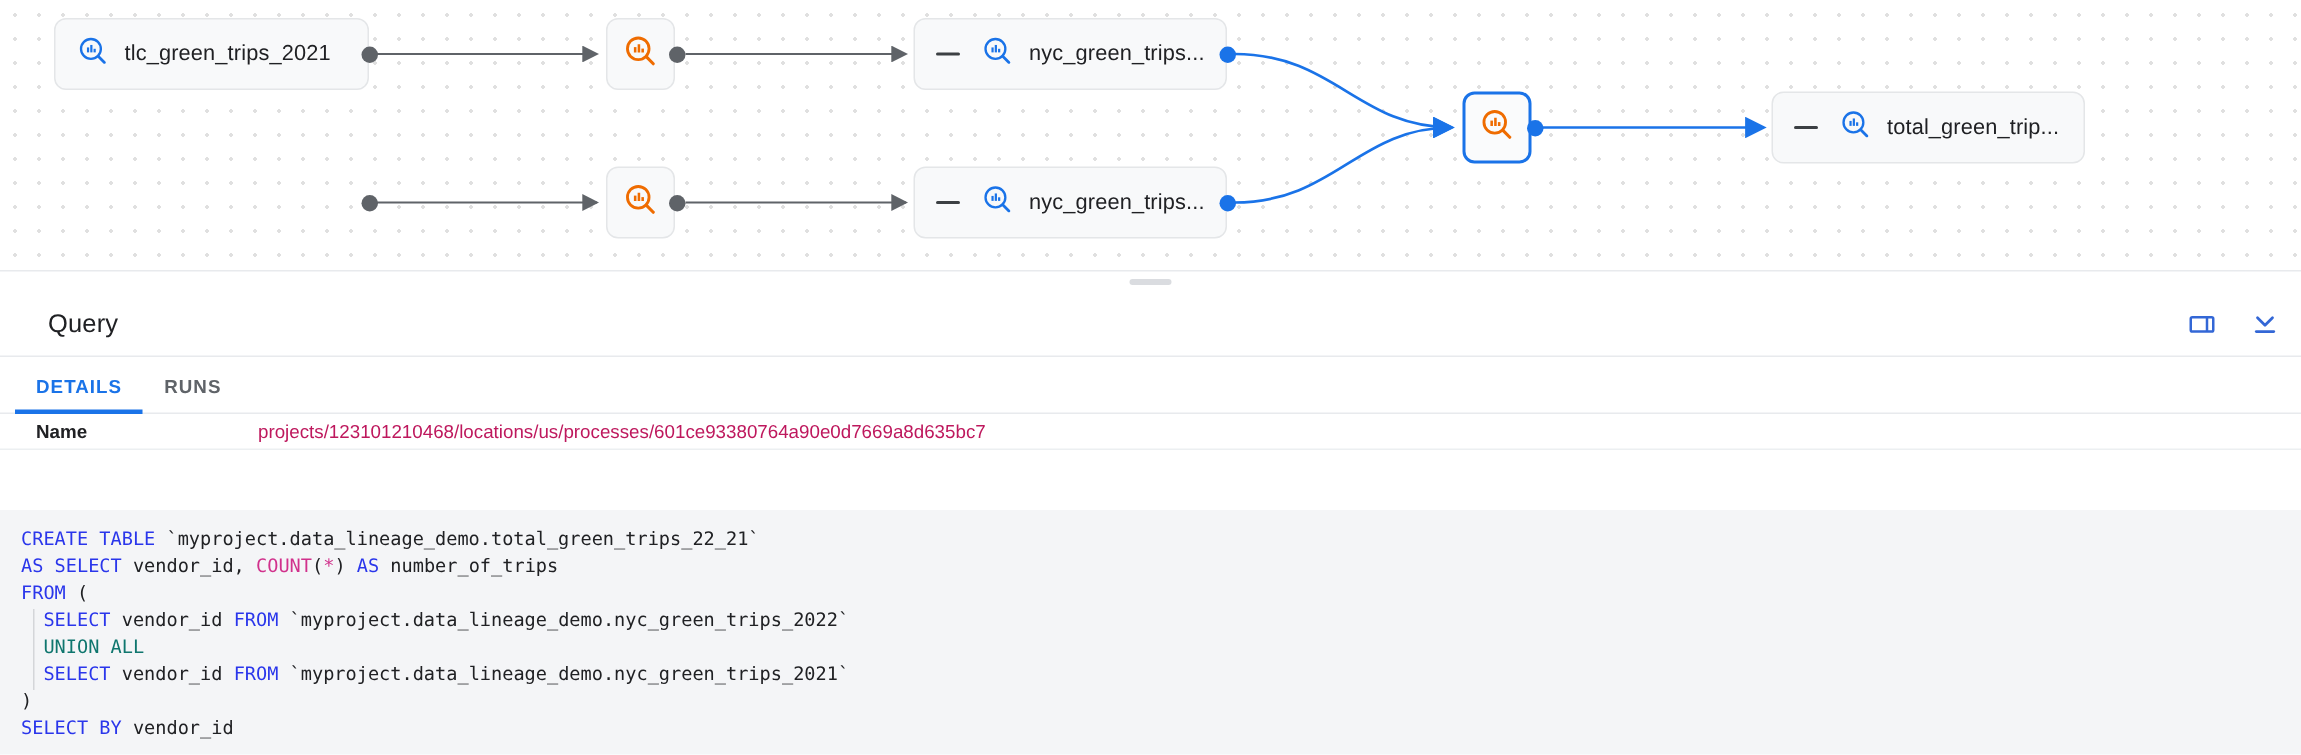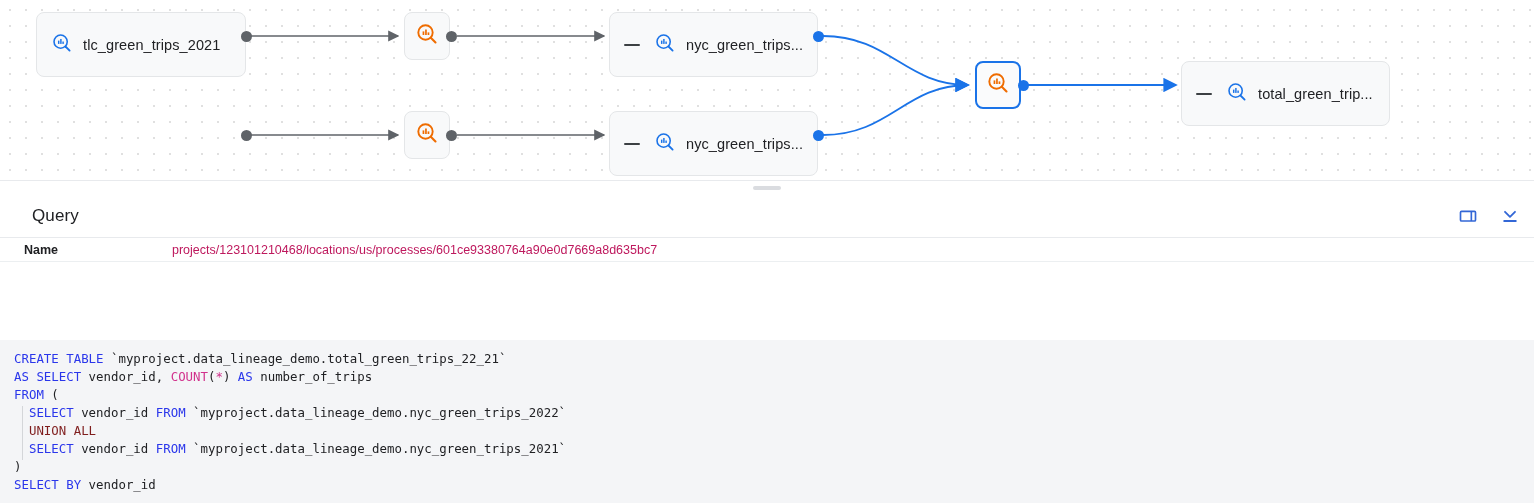--- a/index.html
+++ b/index.html
@@ -18,21 +18,21 @@
     background-size:16px 16px;
     background-position:2px 2px;
   }
   .graph-svg{position:absolute;left:0;top:0;width:1534px;height:180px;}
 
   .node{
     position:absolute;display:flex;align-items:center;
     background:#f8f9fa;border:1px solid #e4e6e8;border-radius:8px;
     box-sizing:border-box;
   }
-  .node.table{height:65px;padding:0 14px;}
+  .node.table{height:48px;padding:0 14px;}
   .node-label{
     font-size:14.5px;color:#202124;white-space:nowrap;overflow:hidden;
     letter-spacing:.1px;
   }
   .collapse-dash{
     display:inline-block;width:16px;height:2px;background:#3c4043;
     margin-right:14px;flex:none;border-radius:1px;
   }
   .ico{flex:none;display:block;margin-right:10px;}
 
@@ -85,21 +85,21 @@
     position:absolute;left:0;right:0;top:146px;bottom:0;
     background:#f4f5f7;padding:10px 0 0 14px;box-sizing:border-box;overflow:hidden;
   }
   .code pre{
     margin:0;font-family:"DejaVu Sans Mono","Liberation Mono",monospace;
     font-size:12.4px;line-height:18px;color:#202124;white-space:pre;
   }
   .kw{color:#2a36eb;}
   .fn{color:#d1318c;}
   .op{color:#d1318c;}
-  .mut{color:#7f1d1d;}
+  .mut{color:#0f766e;}
   .ind{
     position:absolute;left:22px;top:66px;width:1px;height:54px;background:#d4d6d9;
   }
 </style>
 </head>
 <body>
 
 <div class="app">
 
   <div class="graph">
@@ -243,20 +243,24 @@
         </span>
         <span class="hicon">
           <svg width="20" height="20" viewBox="0 0 24 24">
             <path d="M6 7 L12 13 L18 7" fill="none" stroke="#3367d6" stroke-width="2.2" stroke-linecap="round" stroke-linejoin="round"></path>
             <line x1="5" y1="18" x2="19" y2="18" stroke="#3367d6" stroke-width="2.2" stroke-linecap="round"></line>
           </svg>
         </span>
       </div>
     </div>
 
+    <div class="tabs">
+      <div class="tab active">DETAILS</div>
+      <div class="tab">RUNS</div>
+    </div>
 
     <div>
       <div class="kv">
         <div class="k">Name</div>
         <div class="v">projects/123101210468/locations/us/processes/601ce93380764a90e0d7669a8d635bc7</div>
       </div>
     </div>
 
     <div class="code">
       <div class="ind"></div>

